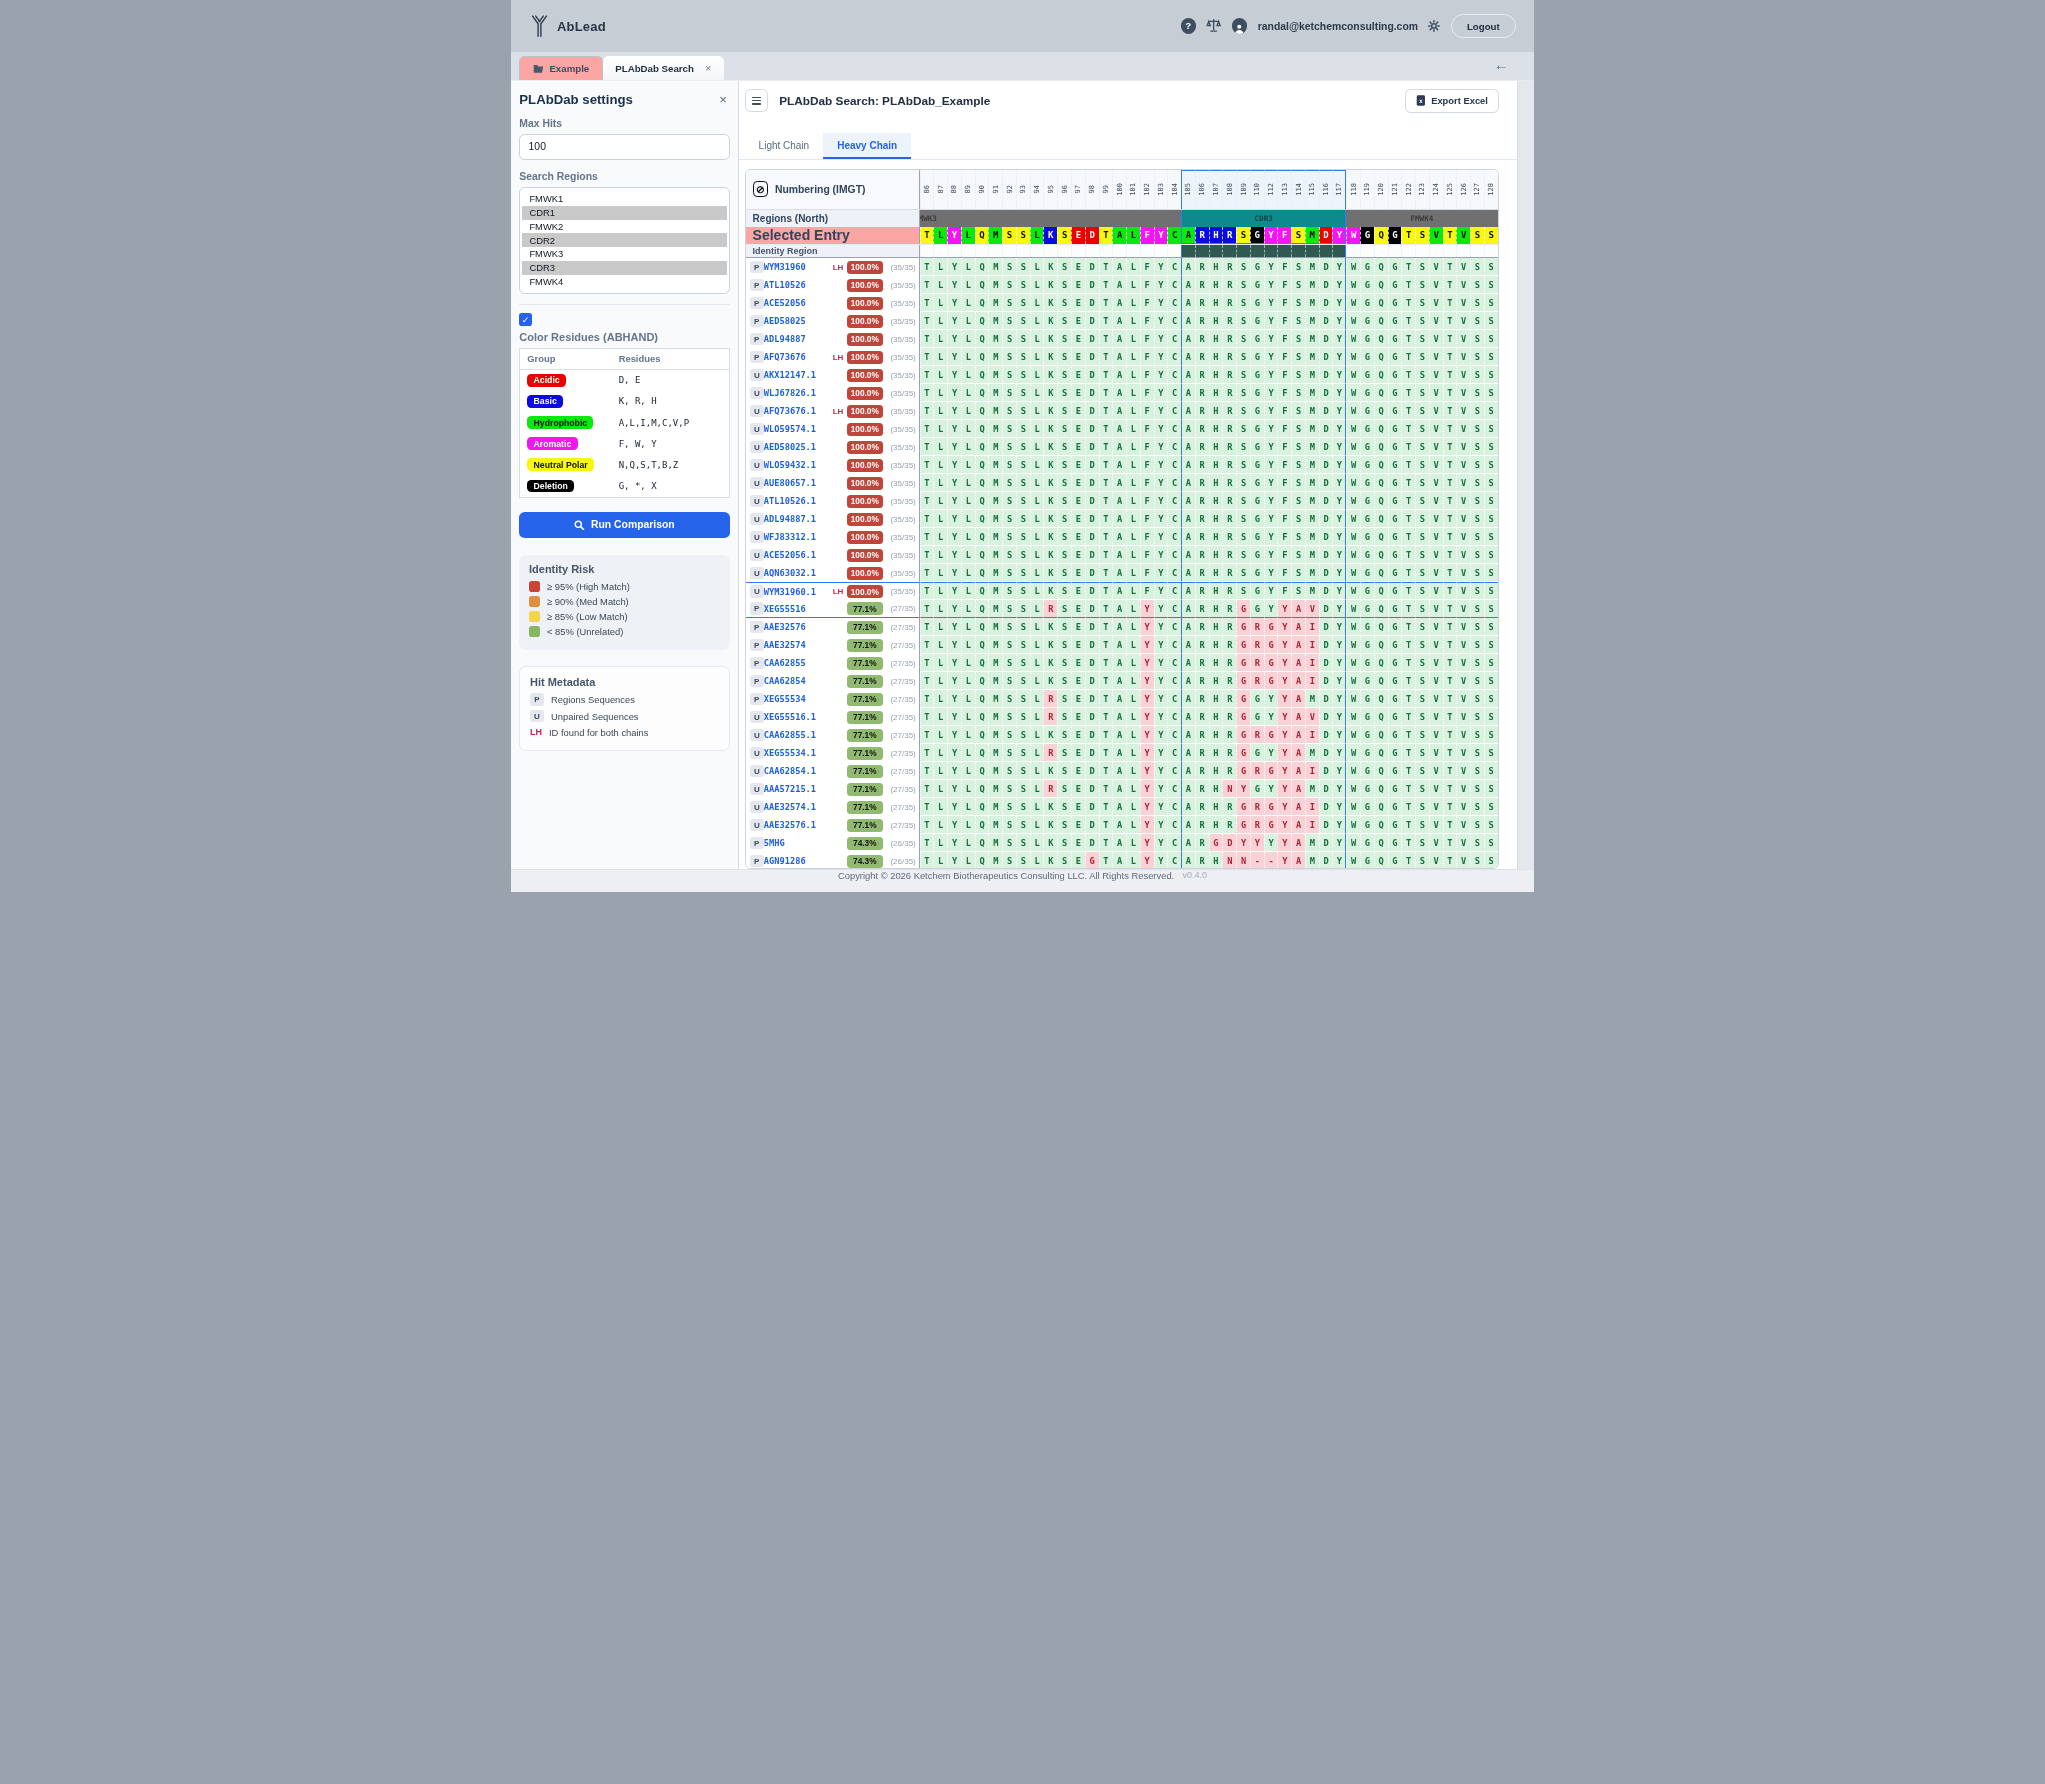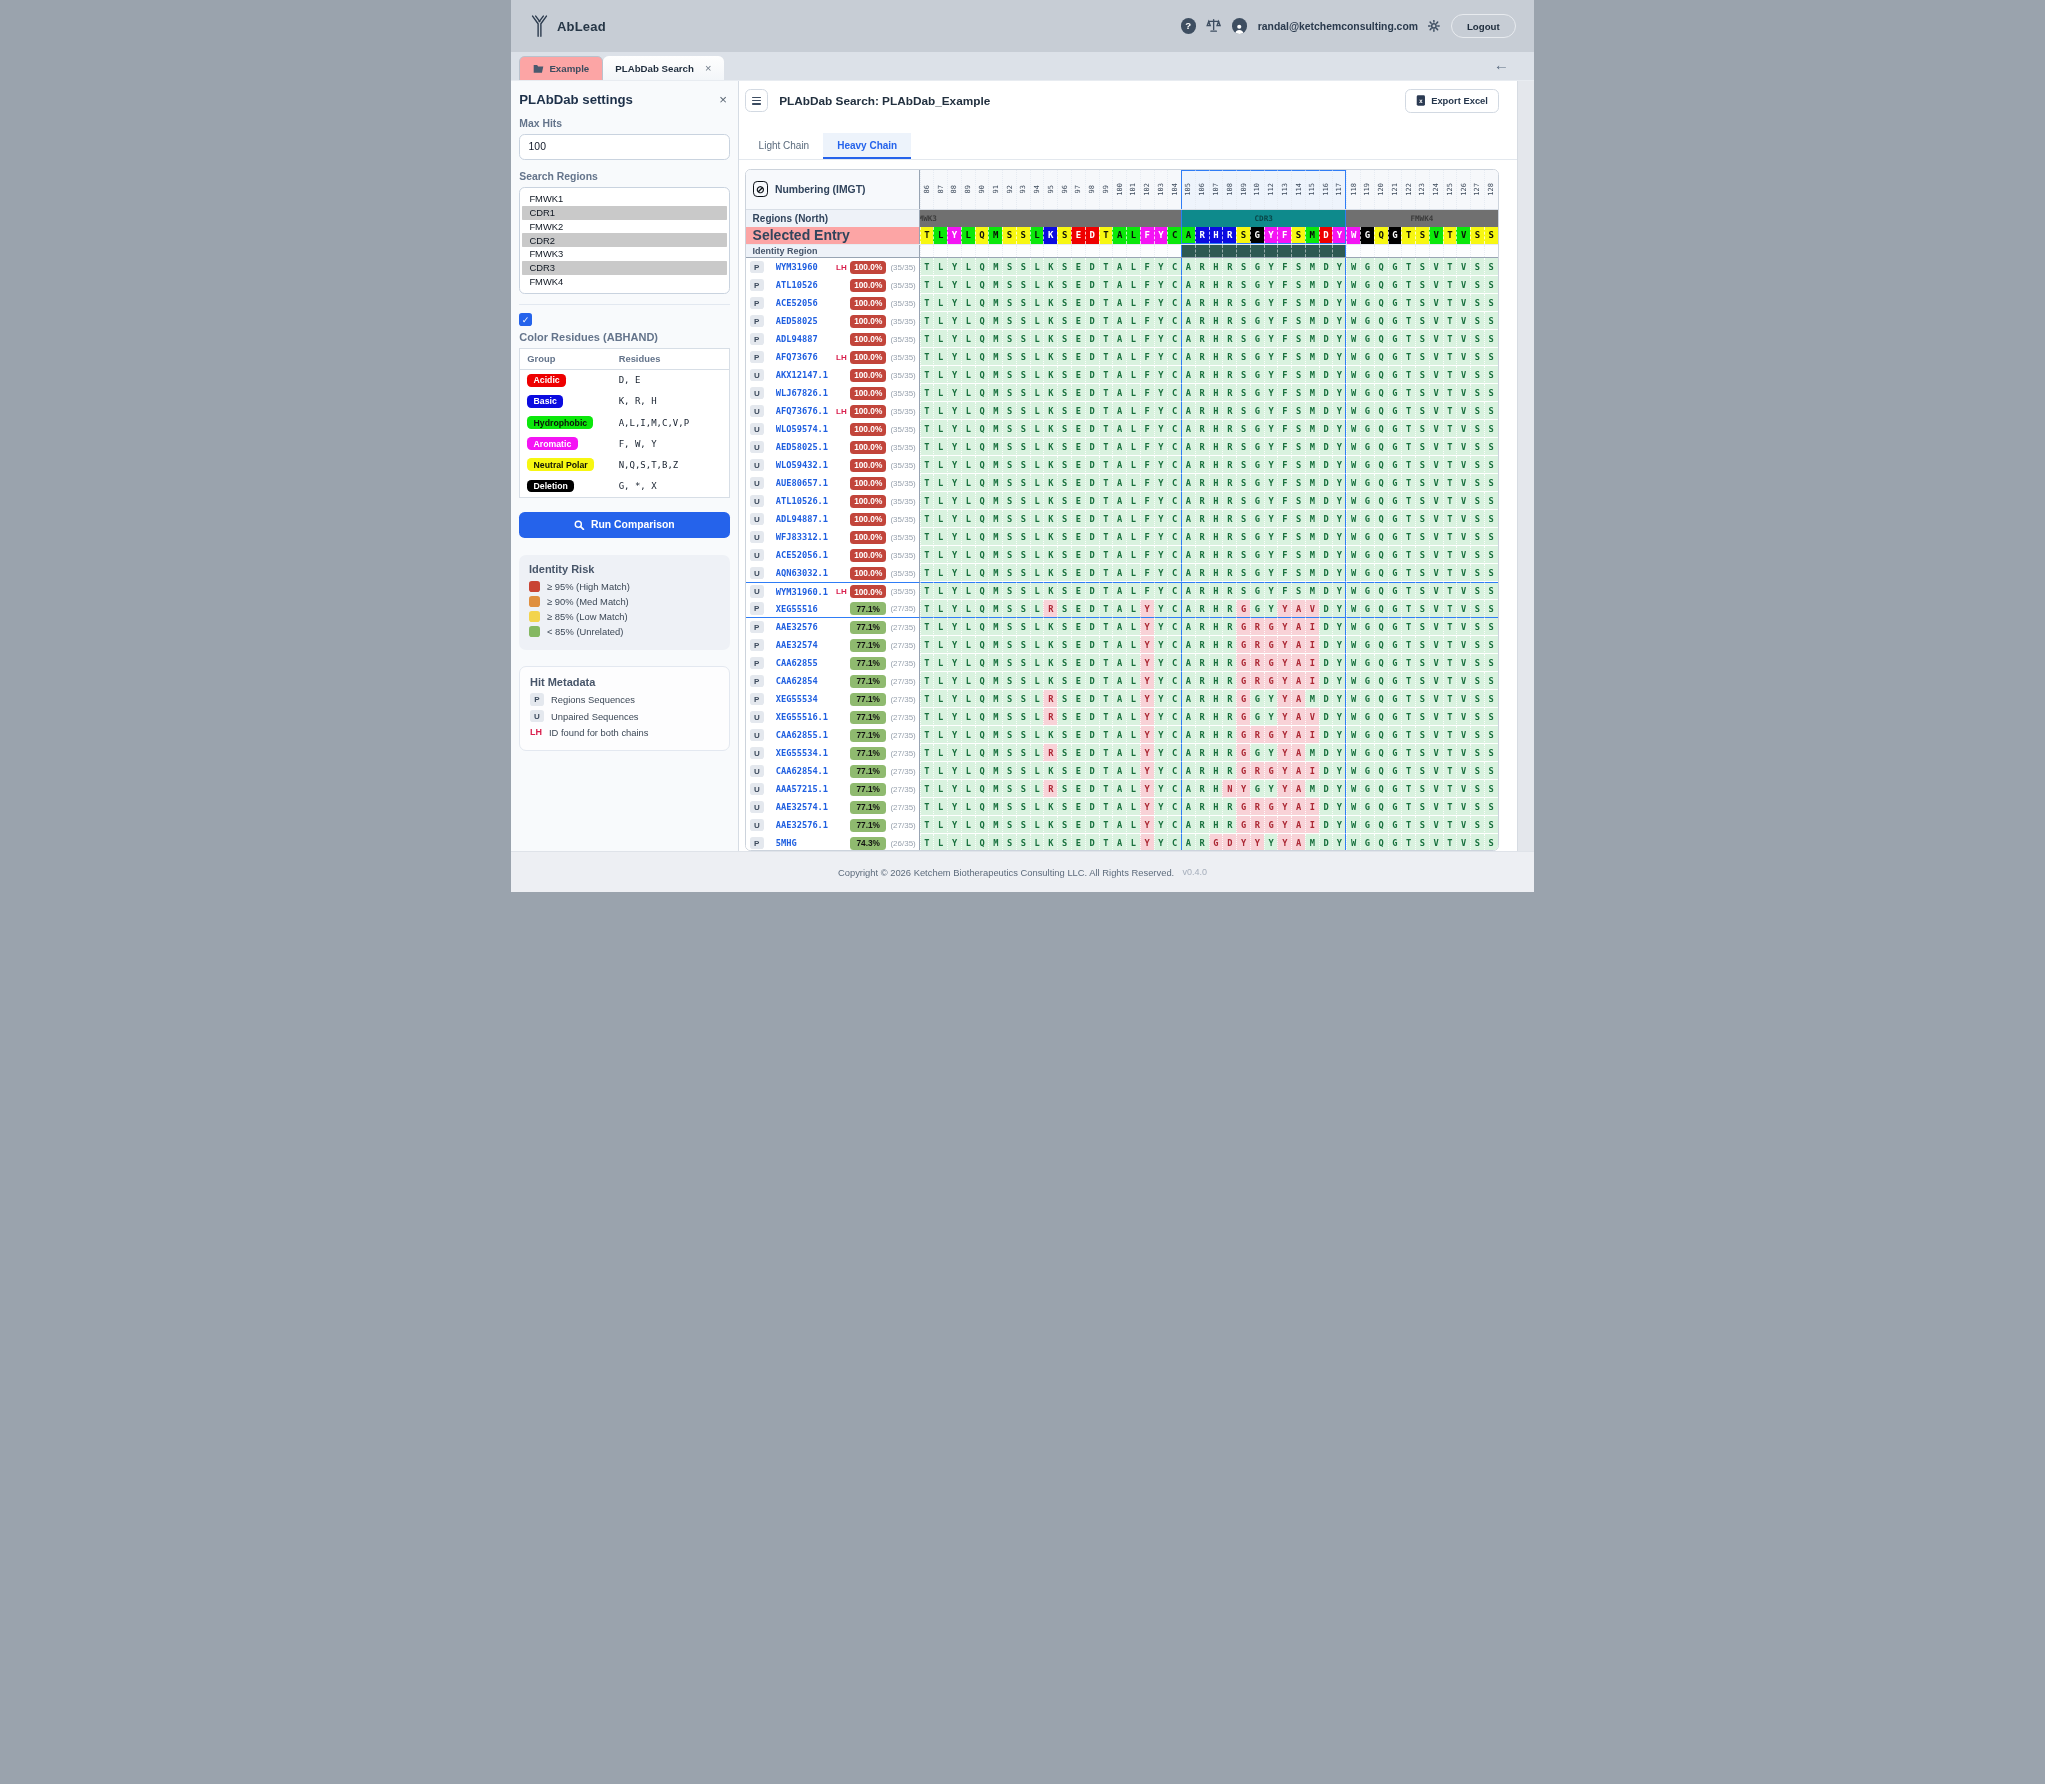--- a/index.html
+++ b/index.html
@@ -87,38 +87,38 @@
   .band.clip span{margin-left:-5.6px}
   .serow{height:18px;border-bottom:0.7px solid #e6ebf1}
   .selabel{background:#fca5a5;font-size:14px}
   .se{display:flex;align-items:center;justify-content:center;font-family:"DejaVu Sans Mono",monospace;font-size:9px;font-weight:bold;border-left:0.7px dashed rgba(255,255,255,.75)}
   .idrow{height:13.2px;border-bottom:1.4px solid #98a4b3}
   .idlabel{background:#eef2f8;font-size:9px;font-weight:bold;color:#47566b}
   .idsp{background:#fcfdfe;border-left:0.7px dotted #e9edf3}
   .idc{background:#2e5a52;border-left:0.7px dashed rgba(255,255,255,.5)}
   .brow{height:18px}
   .blabel{background:#fff;border-right:1.4px solid #98a4b3;display:flex;align-items:center;padding:0 2.8px 0 4.2px}
-  .rid{font-family:"DejaVu Sans Mono",monospace;color:#1f5fe0;font-weight:bold;font-size:8.7px;margin-left:12px;width:67px;overflow:hidden;white-space:nowrap;cursor:pointer}
+  .rid{font-family:"DejaVu Sans Mono",monospace;color:#1f5fe0;font-weight:bold;font-size:8.7px;margin-left:0;width:67px;overflow:hidden;white-space:nowrap;cursor:pointer}
   .lhf{width:16px;text-align:right;color:#d91f4d;font-weight:bold;font-size:8px}
   .pct{width:36px;height:13.2px;border-radius:3.5px;font-weight:bold;font-size:8.3px;display:flex;align-items:center;justify-content:center;margin-left:3.5px;flex:0 0 auto}
   .pct-high{background:#c2453b;color:#fff}
   .pct-low{background:#8fba6f;color:#111}
   .cnt{width:33px;text-align:right;color:#97a1ad;font-size:8px;margin-left:1.4px}
   .sc{display:flex;align-items:center;justify-content:center;font-family:"DejaVu Sans Mono",monospace;font-size:8.7px;font-weight:bold;color:#17703d;background:#d9f2df;border-bottom:1.4px solid #fff;border-left:0.7px dotted rgba(255,255,255,.9)}
   .sc.mm{background:#f8d2d7;color:#ab2733}
   .bl{border-left:1.4px solid #2f7df6 !important}
   .br{border-right:1.4px solid #2f7df6 !important}
   .sel-top{border-top:1.4px solid #2f7df6}
   .seb{border-bottom:1.4px solid #2f7df6}
   .selTop>div{border-top:1.4px solid #2f7df6}
   .selBot>.sc{border-bottom:1.4px solid #2f7df6}
   .selBot>.blabel{border-bottom:1.4px solid #2f7df6}
 
   
-  .footer{height:41px;background:#edeff3;border-top:0.7px solid #dfe3e9;display:flex;align-items:center;justify-content:center;gap:8.3px;flex:0 0 auto}
+  .footer{height:23px;background:#edeff3;border-top:0.7px solid #dfe3e9;display:flex;align-items:flex-start;justify-content:center;gap:8.3px;flex:0 0 auto}
   .copy{font-size:9.4px;color:#5d6b7c}
   .ver{font-size:9px;color:#a5aebb}
 </style>
 </head>
 <body>
 
 <div class="page">
 
   <div class="appbar">
     <div class="brand">

